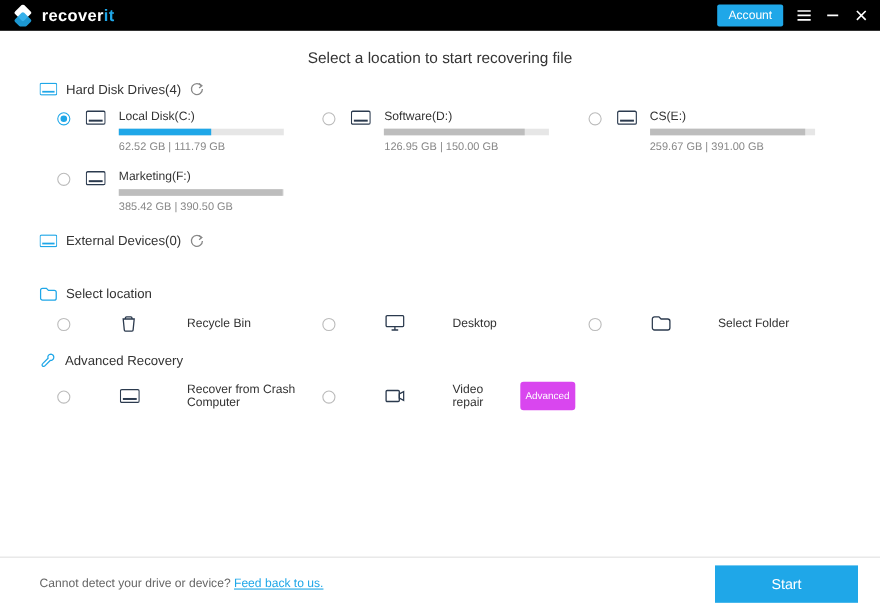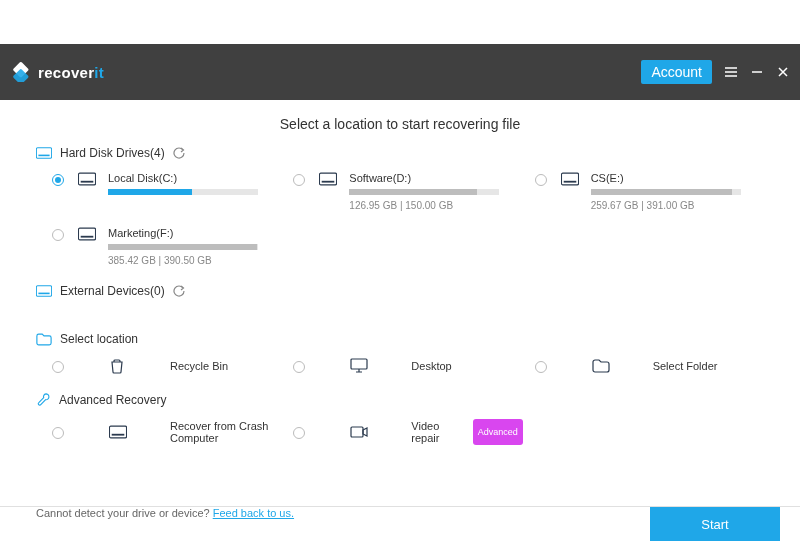--- a/index.html
+++ b/index.html
@@ -1,23 +1,23 @@
 <!DOCTYPE html>
 <html><head>
 <meta charset="utf-8">
 <style>
 * { margin: 0; padding: 0; box-sizing: border-box; font-family: -apple-system, BlinkMacSystemFont, "Segoe UI", Arial, sans-serif; }
 body { width: 800px; height: 554px; background: #fff; overflow: hidden; }
-.titlebar { height: 56px; background: #404040; display: flex; align-items: center; padding: 0 10px 0 12px; justify-content: space-between; margin-top: 44px; }
+.titlebar { height: 28px; background: #000000; display: flex; align-items: center; padding: 0 10px 0 12px; justify-content: space-between; }
 .brand { display: flex; align-items: center; gap: 6px; }
 .brand-text { color: #fff; font-size: 15px; font-weight: 600; letter-spacing: 0.3px; }
 .brand-text .accent { color: #1fa7e8; }
 .brand-logo svg { display: block; }
 .titlebar-right { display: flex; align-items: center; gap: 12px; }
-.btn-account { background: #1fa7e8; color: #fff; border: none; padding: 4px 10px; font-size: 14px; border-radius: 2px; cursor: pointer; }
+.btn-account { background: #1fa7e8; color: #fff; border: none; padding: 4px 10px; font-size: 11px; border-radius: 2px; cursor: pointer; }
 .tbar-icon { color: #fff; cursor: pointer; display: flex; align-items: center; justify-content: center; width: 14px; height: 14px; }
 .tbar-close { font-size: 14px; }
 .content { height: 466px; padding: 16px 36px 0 36px; overflow-y: auto; color: #333; }
 .page-title { text-align: center; font-size: 14px; color: #333; font-weight: 400; margin-bottom: 14px; }
 .section-head { display: flex; align-items: center; gap: 8px; font-size: 12px; color: #333; margin-bottom: 12px; margin-top: 4px; }
 .section-head .sicon { color: #1fa7e8; }
 .refresh { color: #888; font-size: 11px; cursor: pointer; }
 .drives-grid { display: grid; grid-template-columns: repeat(3, 1fr); column-gap: 12px; row-gap: 16px; padding-left: 16px; margin-bottom: 18px; }
 .drive { display: grid; grid-template-columns: 18px 22px 1fr; column-gap: 8px; align-items: start; }
 .radio { width: 12px; height: 12px; border: 1px solid #bbb; border-radius: 50%; margin-top: 2px; cursor: pointer; position: relative; }
@@ -29,21 +29,21 @@
 .bar { width: 150px; height: 6px; background: #e6e6e6; position: relative; margin-bottom: 5px; }
 .bar-fill { position: absolute; left: 0; top: 0; bottom: 0; background: #1fa7e8; }
 .drive-name.selected ~ .bar .bar-fill,
 .drive.selected .bar-fill { background: #1fa7e8; }
 .bar-fill.grey { background: #bdbdbd; }
 .drive-size { font-size: 10px; color: #888; }
 .items-grid { display: grid; grid-template-columns: repeat(3, 1fr); column-gap: 12px; padding-left: 16px; margin-bottom: 18px; }
 .item { display: grid; grid-template-columns: 18px 22px 1fr; column-gap: 8px; align-items: center; gap: 39px; }
 .item-label { font-size: 11px; color: #333; display: flex; align-items: center; gap: 6px; }
 .badge { background: #d946ef; color: #fff; font-size: 9px; padding: 8px 5px; border-radius: 3px; }
-.footer { height: 48px; border-top: 1px solid #e0e0e0; display: flex; justify-content: space-between; padding: 0 20px 0 36px; background: #fff; position: absolute; bottom: 0; left: 0; right: 0; margin-top: 28px; }
+.footer { height: 48px; border-top: 1px solid #e0e0e0; display: flex; align-items: center; justify-content: space-between; padding: 0 20px 0 36px; background: #fff; position: absolute; bottom: 0; left: 0; right: 0; margin-top: 28px; }
 .footer-text { font-size: 11px; color: #666; }
 .footer-text a { color: #1fa7e8; text-decoration: underline; }
 .btn-start { background: #1fa7e8; color: #fff; border: none; width: 130px; height: 34px; font-size: 13px; cursor: pointer; }
 svg { display: block; }
 </style>
 </head>
 <body>
 
 <div class="titlebar">
   <div class="brand">
@@ -102,20 +102,21 @@
         <svg width="18" height="14" viewBox="0 0 20 14">
             <rect x="0.5" y="0.5" width="19" height="13" rx="1.5" fill="none" stroke="#2b3a4e" stroke-width="1.3"></rect>
             <rect x="3" y="9" width="14" height="2" fill="#2b3a4e"></rect>
           </svg>
       </span>
       <div class="drive-info">
         <div class="drive-name">Local Disk(C:)</div>
         <div class="bar">
             <div class="bar-fill" style="width:56%"></div>
           </div>
+        <div class="drive-size">62.52  GB | 111.79  GB</div>
       </div>
     </div>
 
     <div class="drive">
       <span class="radio"></span>
       <span class="drive-icon">
         <svg width="18" height="14" viewBox="0 0 20 14">
             <rect x="0.5" y="0.5" width="19" height="13" rx="1.5" fill="none" stroke="#2b3a4e" stroke-width="1.3"></rect>
             <rect x="3" y="9" width="14" height="2" fill="#2b3a4e"></rect>
           </svg>

